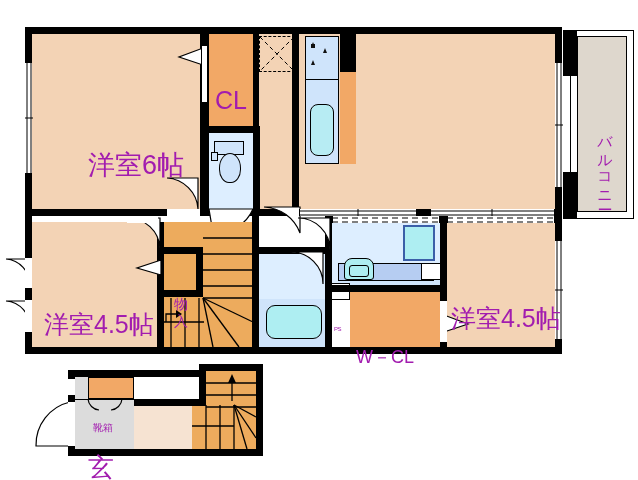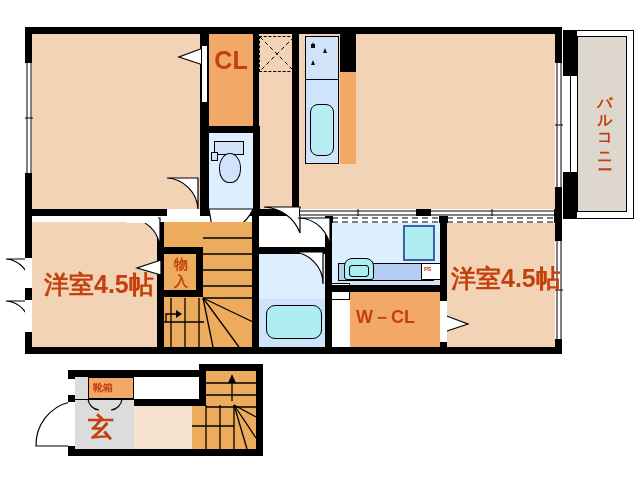--- a/index.html
+++ b/index.html
@@ -14,21 +14,21 @@
   .wet2{background:#cfe4fb;}
   .tub{background:#aeeef2;}
   .stair{background:#edab5d;}
   .balc{background:#ded7cd;}
   .entry{background:#dcdcdc;}
   .hall{background:#f6e3d2;}
   .wall{background:#000000;}
   .white{background:#ffffff;}
   .thinline{background:#000000;}
   
-  .lbl{position:absolute;color:#c2410c;white-space:pre;font-weight:700;}
+  .lbl{position:absolute;color:#a21caf;white-space:pre;font-weight:400;margin-top:40px;}
   .lbl-big{font-size:27px;letter-spacing:0px;}
   .lbl-md{font-size:21px;}
   .lbl-tiny{font-size:6px;letter-spacing:-.5px;}
   .vert{writing-mode:vertical-rl;text-orientation:upright;font-size:15px;letter-spacing:2px;}
   svg{display:block;overflow:visible;}
   .sw{fill:none;stroke:#000;stroke-width:1.2;}
   .swf{fill:#fff;stroke:#000;stroke-width:1.2;}
 </style>
 </head>
 <body>
@@ -282,20 +282,21 @@
     <line x1="42" y1="0" x2="55" y2="44" stroke="#000" stroke-width="1.3"></line>
   </svg>
   <svg class="abs" style="left:206px;top:371px;width:50px;height:36px;">
     <line x1="0" y1="12" x2="50" y2="12" stroke="#000" stroke-width="1.3"></line>
     <line x1="0" y1="24" x2="50" y2="24" stroke="#000" stroke-width="1.3"></line>
     <line x1="0" y1="36" x2="50" y2="36" stroke="#000" stroke-width="1.3"></line>
     <path d="M26,30 L26,8" stroke="#000" stroke-width="1.3" fill="none"></path>
     <polygon points="26,3 22,12 30,12" fill="#000"></polygon>
   </svg>
 
+  <div class="abs lbl lbl-big" style="left:88px;top:107px;">洋室6帖</div>
 
 
   <div class="abs lbl lbl-big" style="left:44px;top:268px;font-size:25px;">洋室4.5帖</div>
 
   <div class="abs lbl lbl-big" style="left:451px;top:262px;font-size:25px;">洋室4.5帖</div>
 
   <div class="abs lbl" style="left:214px;top:46px;font-size:25px;line-height:28px;width:34px;text-align:center;">CL</div>
 
   <div class="abs lbl lbl-md" style="left:356px;top:305px;font-size:18px;">W－CL</div>
 

